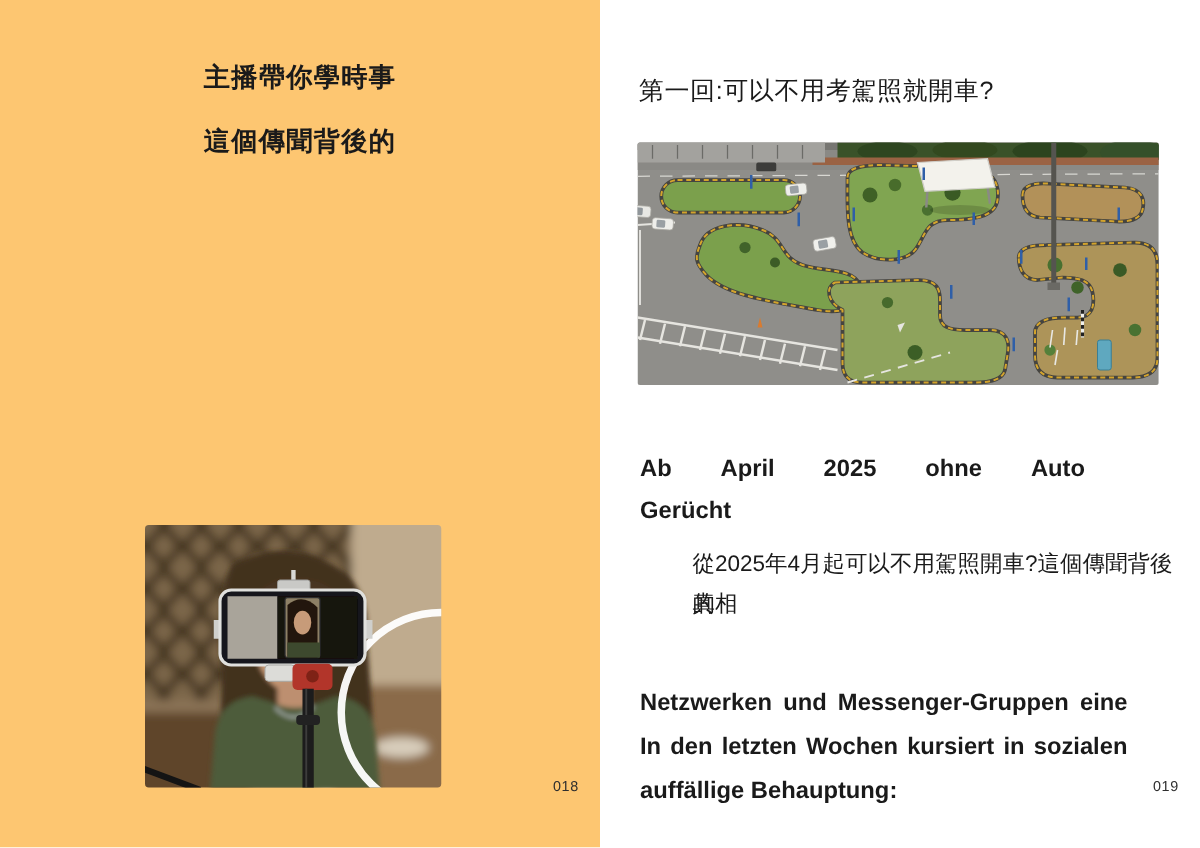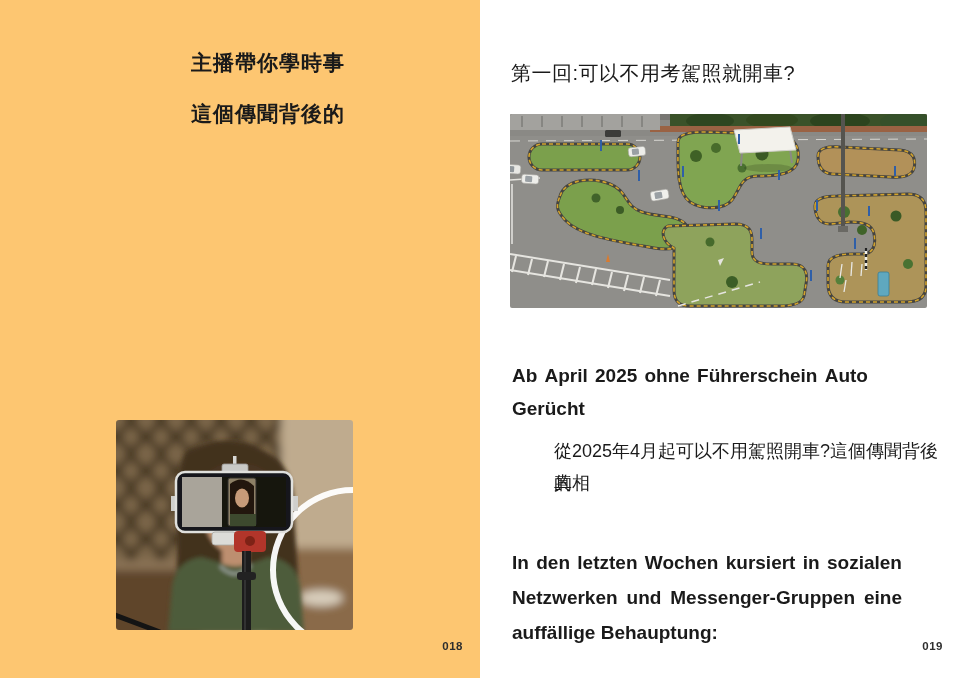--- a/index.html
+++ b/index.html
@@ -8,21 +8,21 @@
     font-family:"Liberation Sans","DejaVu Sans",sans-serif;
     color:#1a1a1a;
   }
   .spread{display:flex;width:960px;height:678px;}
   .page{position:relative;width:480px;height:678px;}
   .page-left{background:#FDC671;}
   .page-right{background:#ffffff;}
 
   
   .series-title{position:absolute;left:0;width:480px;text-align:center;
-    font-weight:bold;font-size:21px;line-height:29px;letter-spacing:1px;padding-left:28px;}
+    font-weight:bold;font-size:21px;line-height:29px;letter-spacing:1px;}
   .series-title.l1{top:48px;}
   .series-title.l2{top:99px;}
   .host-photo-wrap{position:absolute;left:116px;top:420px;width:237px;height:210px;}
 
   
   .chapter-heading{position:absolute;left:31px;top:60px;width:430px;
     font-weight:normal;font-size:20px;line-height:27px;letter-spacing:0.5px;}
   .course-photo-wrap{position:absolute;left:30px;top:114px;width:417px;height:194px;}
 
   .headline-de{position:absolute;left:32px;top:360px;width:356px;
@@ -32,22 +32,22 @@
   .subtitle-zh{position:absolute;left:32px;top:436px;width:430px;
     font-size:18px;}
   .subtitle-zh .line{line-height:31.5px;height:31.5px;margin-left:42px;}
 
   .paragraph-de{position:absolute;left:32px;top:545px;width:390px;
     font-weight:bold;font-size:19px;}
   .paragraph-de .line{line-height:35.2px;height:35.2px;}
 
   [data-justify="true"]{display:flex;justify-content:space-between;}
 
-  .page-number{position:absolute;top:640px;font-size:11.5px;color:#2e2e2e;
-    font-weight:bold;letter-spacing:0.5px;}
+  .page-number{position:absolute;top:624px;font-size:11.5px;color:#2e2e2e;
+    font-weight:normal;letter-spacing:0.5px;}
   .page-number.left{right:17px;}
   .page-number.right{right:17px;text-align:center;}
 </style>
 </head>
 <body>
 
 <div class="spread">
 
   <div class="page page-left">
     <div class="series-title l1">主播帶你學時事</div>
@@ -282,45 +282,44 @@
         </g>
       </svg>
     </div>
 
     <div class="headline-de">
       <div class="line" data-justify="true">
           <span>Ab</span>
           <span>April</span>
           <span>2025</span>
           <span>ohne</span>
-          <span>Führerschein</span>
           <span>Auto</span>
         </div>
       <div class="line">Gerücht</div>
     </div>
 
     <div class="subtitle-zh">
       <div class="line">從2025年4月起可以不用駕照開車?這個傳聞背後的</div>
       <div class="line">真相</div>
     </div>
 
     <div class="paragraph-de">
+      <div class="line" data-justify="true">
+          <span>Netzwerken</span>
+          <span>und</span>
+          <span>Messenger-Gruppen</span>
+          <span>eine</span>
+        </div>
       <div class="line" data-justify="true">
           <span>In</span>
           <span>den</span>
           <span>letzten</span>
           <span>Wochen</span>
           <span>kursiert</span>
           <span>in</span>
           <span>sozialen</span>
         </div>
-      <div class="line" data-justify="true">
-          <span>Netzwerken</span>
-          <span>und</span>
-          <span>Messenger-Gruppen</span>
-          <span>eine</span>
-        </div>
       <div class="line">auffällige Behauptung:</div>
     </div>
 
     <div class="page-number right">019</div>
   </div>
 </div>
 
 </body></html>

